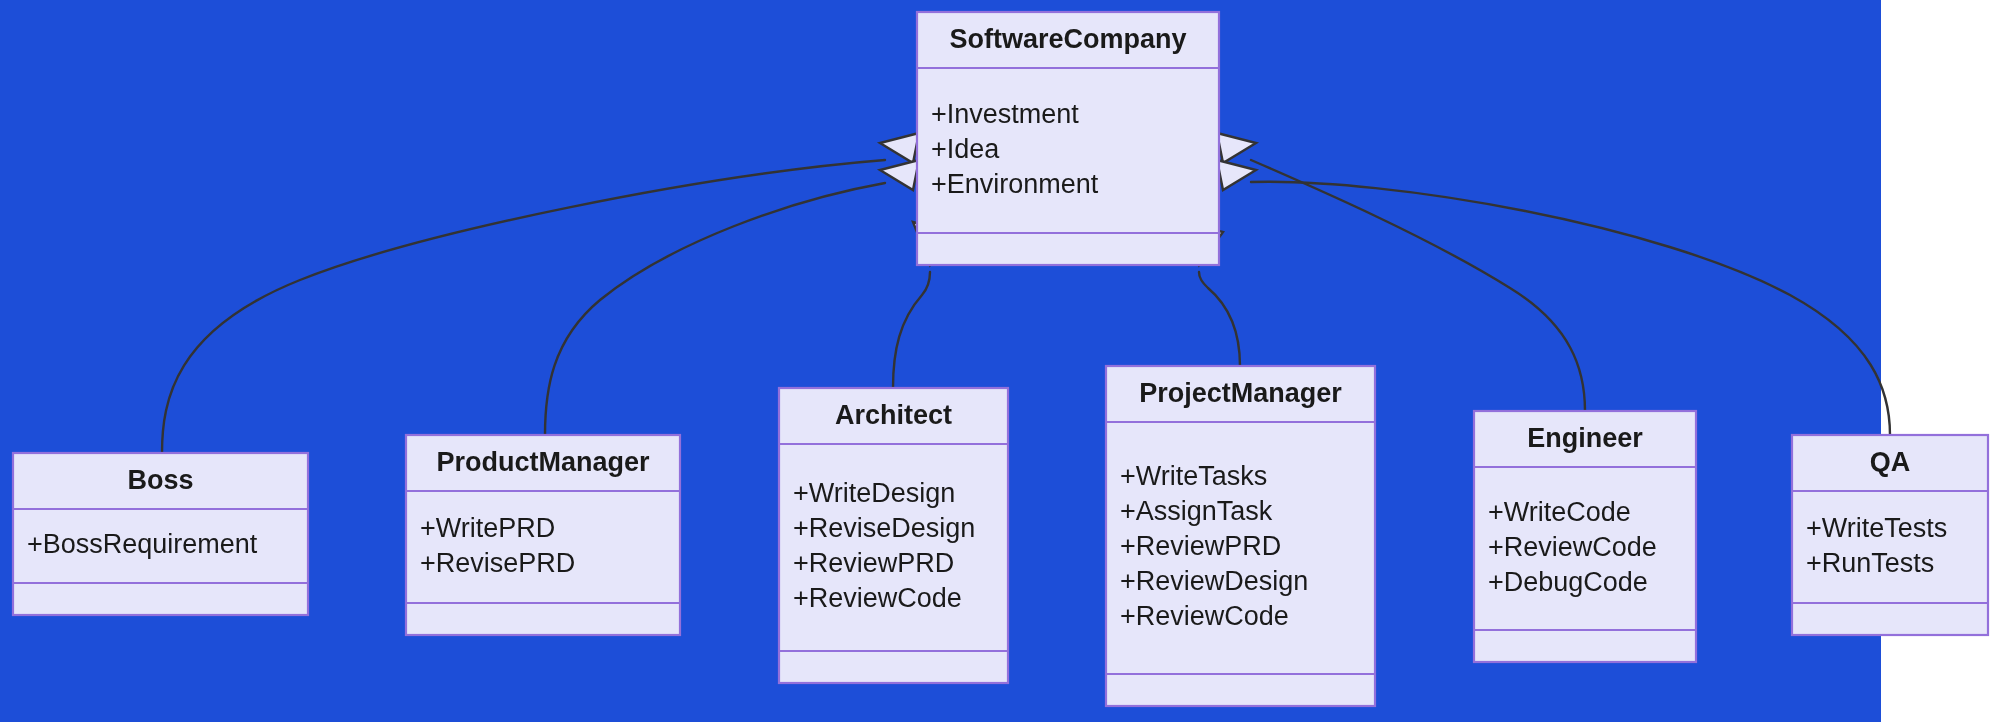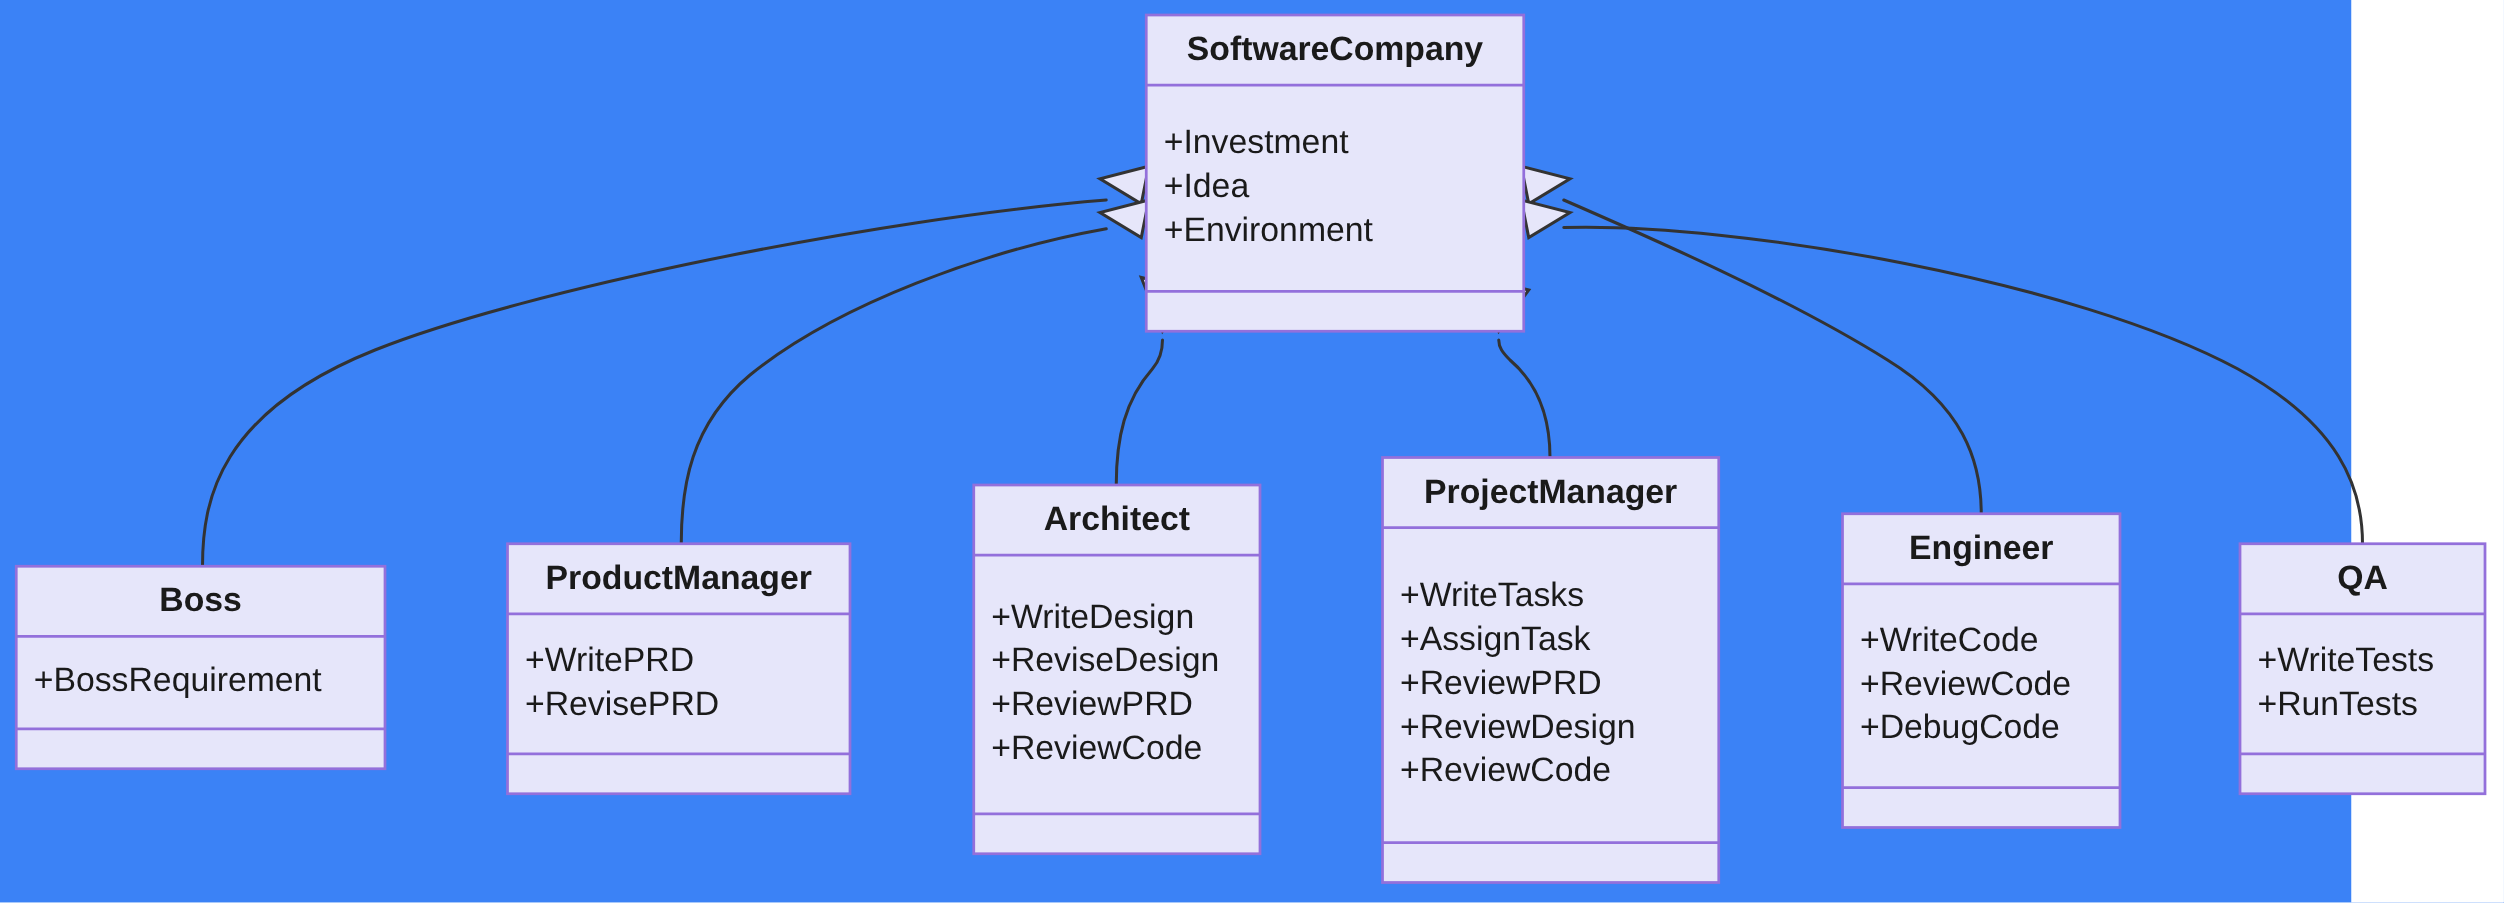--- a/index.html
+++ b/index.html
@@ -10,21 +10,21 @@
   body {
     width: 2003px;
     height: 722px;
     overflow: hidden;
     font-family: "Liberation Sans", sans-serif;
   }
   #diagram-root {
     position: relative;
     width: 1881px;
     height: 722px;
-    background: #3b82f6;
+    background: #1d4ed8;
     text-align: center;
   }
   svg.uml-canvas {
     display: block;
     width: 2003px;
     height: 722px;
   }
   .class-box-rect {
     fill: #E6E6FA;
     stroke: #9370DB;

